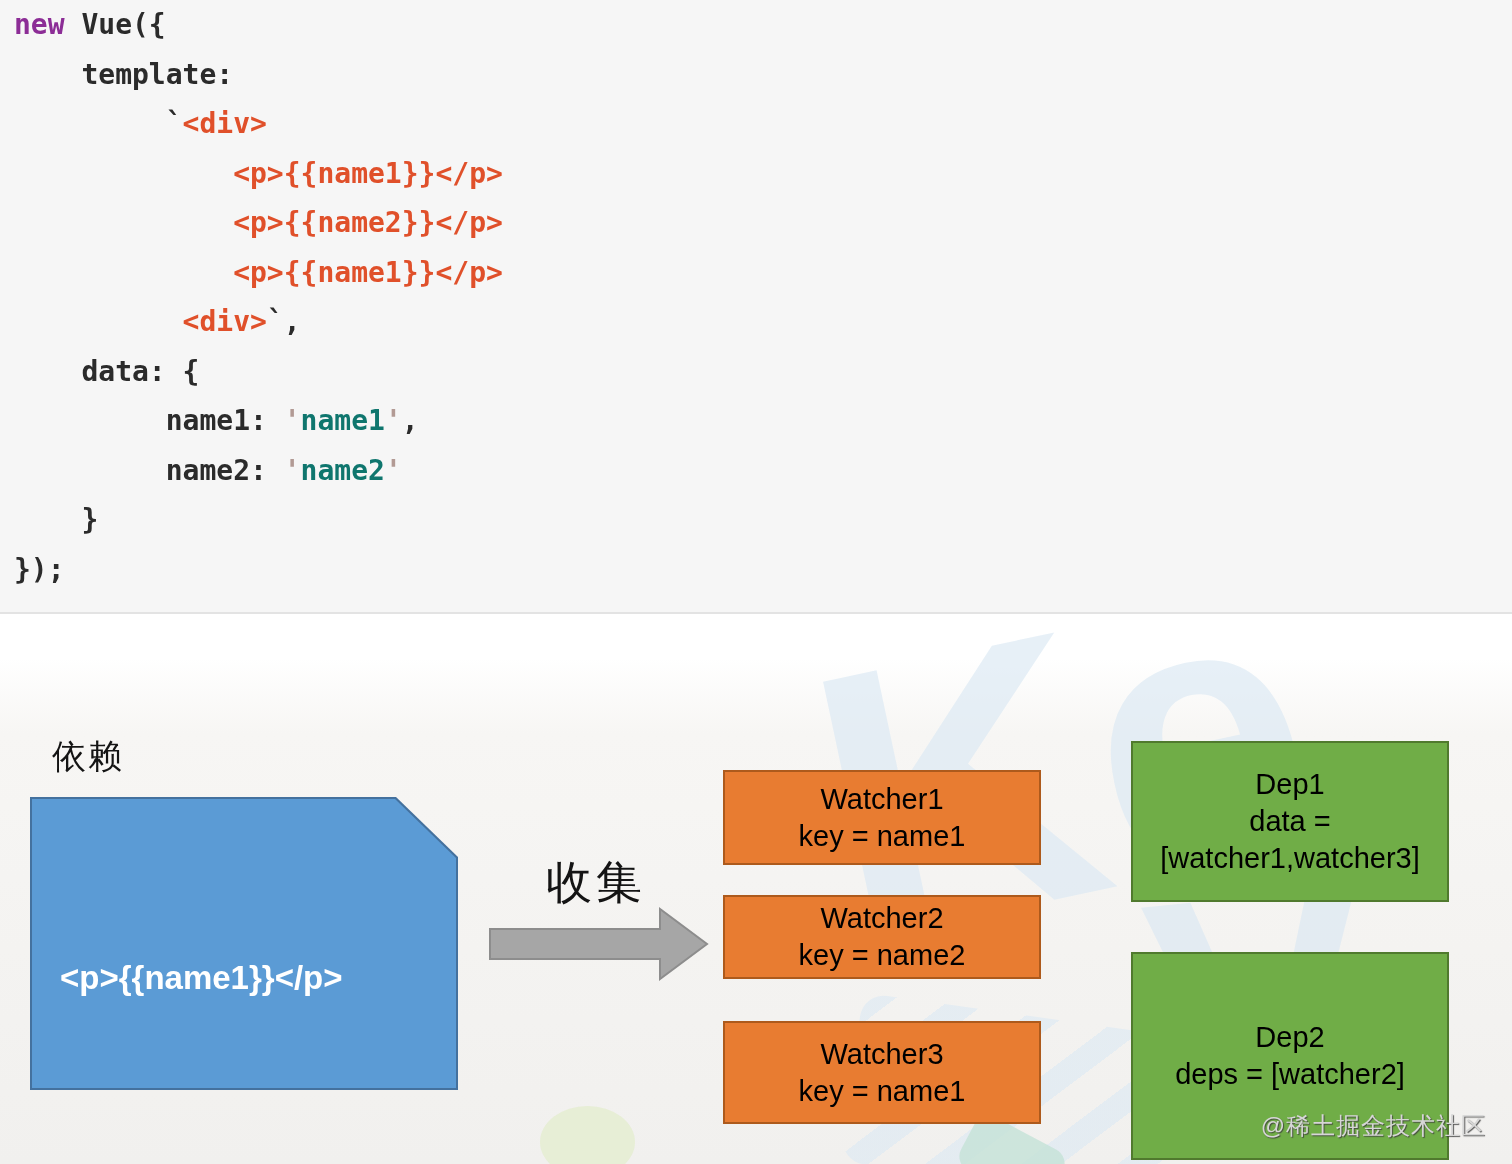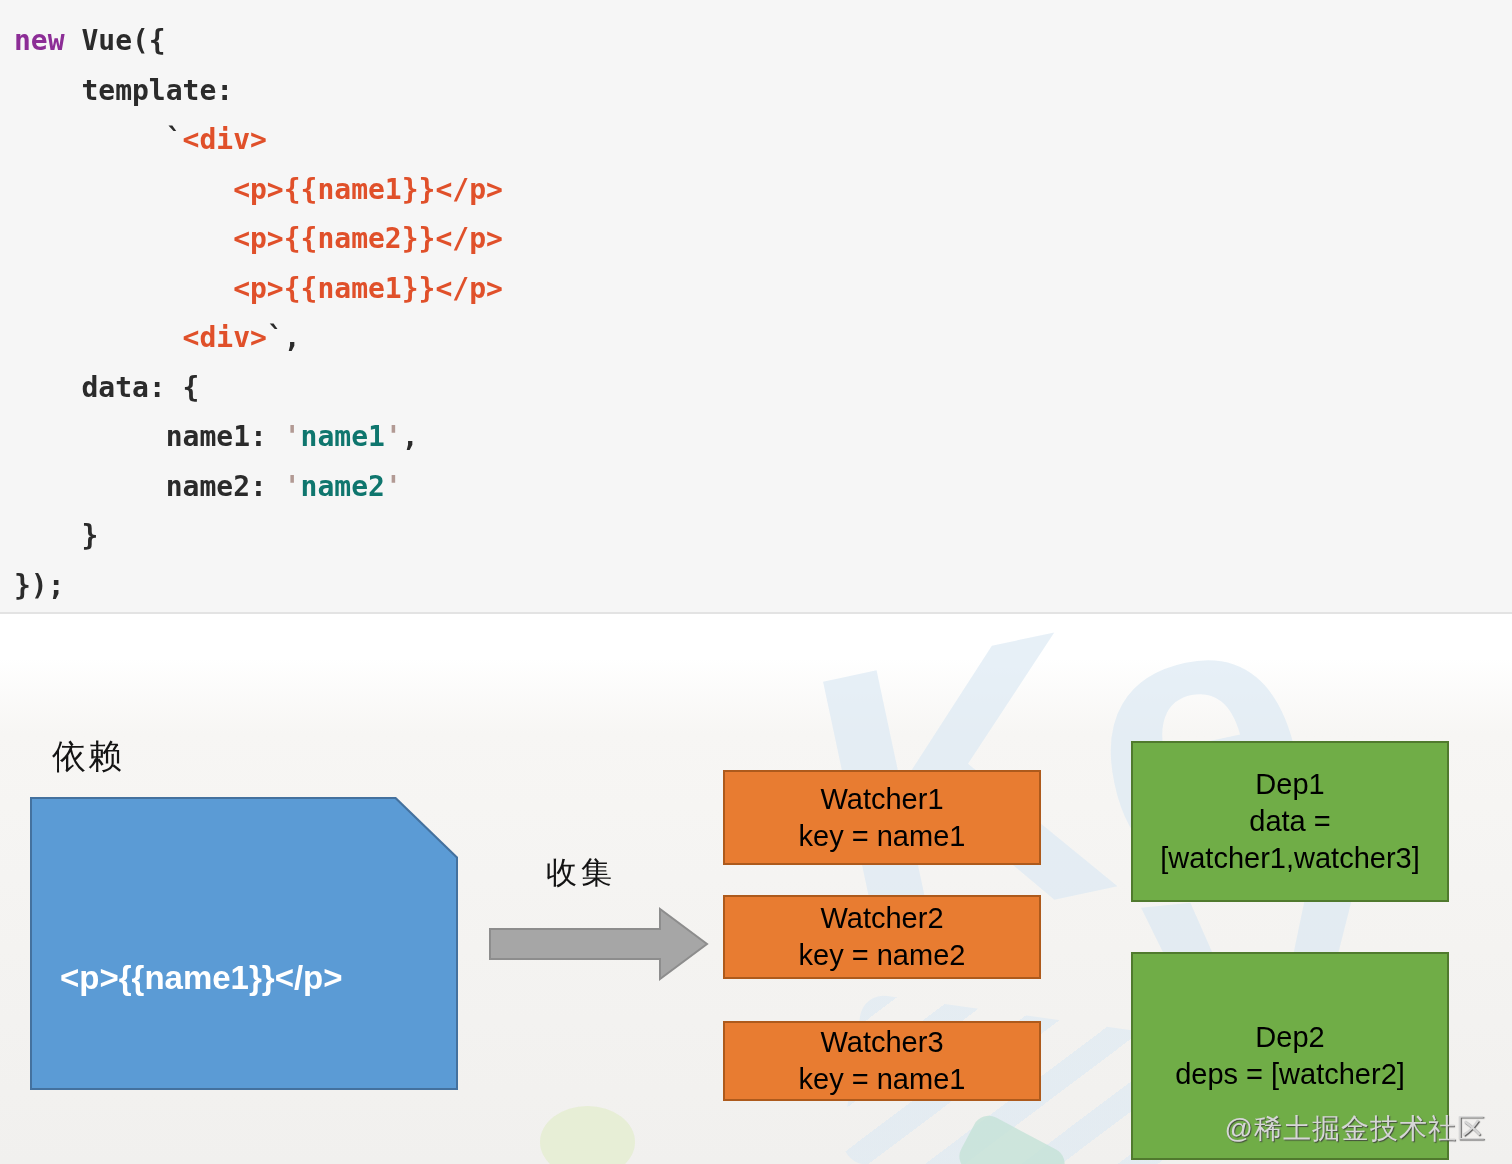--- a/index.html
+++ b/index.html
@@ -7,21 +7,21 @@
     position:relative;width:1512px;height:1164px;overflow:hidden;
     font-family:"Liberation Sans",sans-serif;background:#ffffff;
   }
 
   
   .code-panel{
     position:absolute;left:0;top:0;width:1512px;height:614px;
     background:#f6f6f6;border-bottom:2px solid #e3e3e3;box-sizing:border-box;
   }
   .code-pre{
-    margin:0;padding:16px 0 0 14px;
+    margin:0;padding:0 0 0 14px;
     font-family:"DejaVu Sans Mono",monospace;
     font-size:28px;line-height:49.5px;font-weight:600;
     color:#2b2b2b;white-space:pre;
   }
   .code-line{white-space:pre;}
   .tok-kw{color:#8c2d96;}
   .tok-def{color:#2b2b2b;}
   .tok-tag{color:#e0502a;}
   .tok-str{color:#0f766e;}
   .tok-q{color:#b29a94;}
@@ -53,21 +53,21 @@
     background:#e6edd3;opacity:.9;
   }
   .wm-blob-teal{
     left:962px;top:516px;width:100px;height:60px;border-radius:16px;
     background:#c4e2d7;opacity:.8;transform:rotate(28deg);
   }
 
   .dg{position:absolute;z-index:1;}
 
   .dep-label{left:52px;top:120px;font-size:34px;color:#141414;letter-spacing:2px;}
-  .collect-label{left:546px;top:238px;font-size:31px;color:#141414;letter-spacing:4px;}
+  .collect-label{left:546px;top:238px;font-size:46px;color:#141414;letter-spacing:4px;}
 
   
   .src-outer{
     left:30px;top:183px;width:428px;height:293px;background:#44719e;
     clip-path:polygon(0 0,366px 0,428px 60px,428px 100%,0 100%);
   }
   .src-inner{
     position:absolute;left:2px;top:2px;width:424px;height:289px;background:#5b9bd5;
     clip-path:polygon(0 0,363px 0,424px 59px,424px 100%,0 100%);
   }
@@ -80,26 +80,26 @@
 
   .box{
     box-sizing:border-box;width:318px;color:#ffffff;text-align:center;
     display:flex;flex-direction:column;justify-content:center;
   }
   .orange{background:#e87c31;border:2px solid #ad5a1c;}
   .green{background:#70ad47;border:2px solid #507a2e;}
   .box .bx-line{font-size:29px;line-height:37px;color:#000000;}
   .w1{left:723px;top:156px;height:95px;}
   .w2{left:723px;top:281px;height:84px;}
-  .w3{left:723px;top:407px;height:80px;}
+  .w3{left:723px;top:407px;height:103px;}
   .d1{left:1131px;top:127px;height:161px;}
   .d2{left:1131px;top:338px;height:208px;}
 
   .site-watermark{
-    right:26px;top:496px;font-size:28px;color:#d6d6d6;letter-spacing:1px;
+    right:26px;top:496px;font-size:24px;color:#d6d6d6;letter-spacing:1px;
     text-shadow:1px 1px 1px rgba(60,60,60,.85);
   }
 </style>
 </head>
 <body>
 
 <div id="canvas">
 
   <div class="code-panel">
     <pre class="code-pre"><div class="code-line"><span class="tok-kw">new</span><span class="tok-def"> Vue({</span></div><div class="code-line"><span class="tok-def">    template:</span></div><div class="code-line"><span class="tok-def">         `</span><span class="tok-tag">&lt;div&gt;</span></div><div class="code-line"><span class="tok-def">             </span><span class="tok-tag">&lt;p&gt;{{name1}}&lt;/p&gt;</span></div><div class="code-line"><span class="tok-def">             </span><span class="tok-tag">&lt;p&gt;{{name2}}&lt;/p&gt;</span></div><div class="code-line"><span class="tok-def">             </span><span class="tok-tag">&lt;p&gt;{{name1}}&lt;/p&gt;</span></div><div class="code-line"><span class="tok-def">          </span><span class="tok-tag">&lt;div&gt;</span><span class="tok-def">`,</span></div><div class="code-line"><span class="tok-def">    data: {</span></div><div class="code-line"><span class="tok-def">         name1: </span><span class="tok-q">'</span><span class="tok-str">name1</span><span class="tok-q">'</span><span class="tok-def">,</span></div><div class="code-line"><span class="tok-def">         name2: </span><span class="tok-q">'</span><span class="tok-str">name2</span><span class="tok-q">'</span></div><div class="code-line"><span class="tok-def">    }</span></div><div class="code-line"><span class="tok-def">});</span></div></pre>

